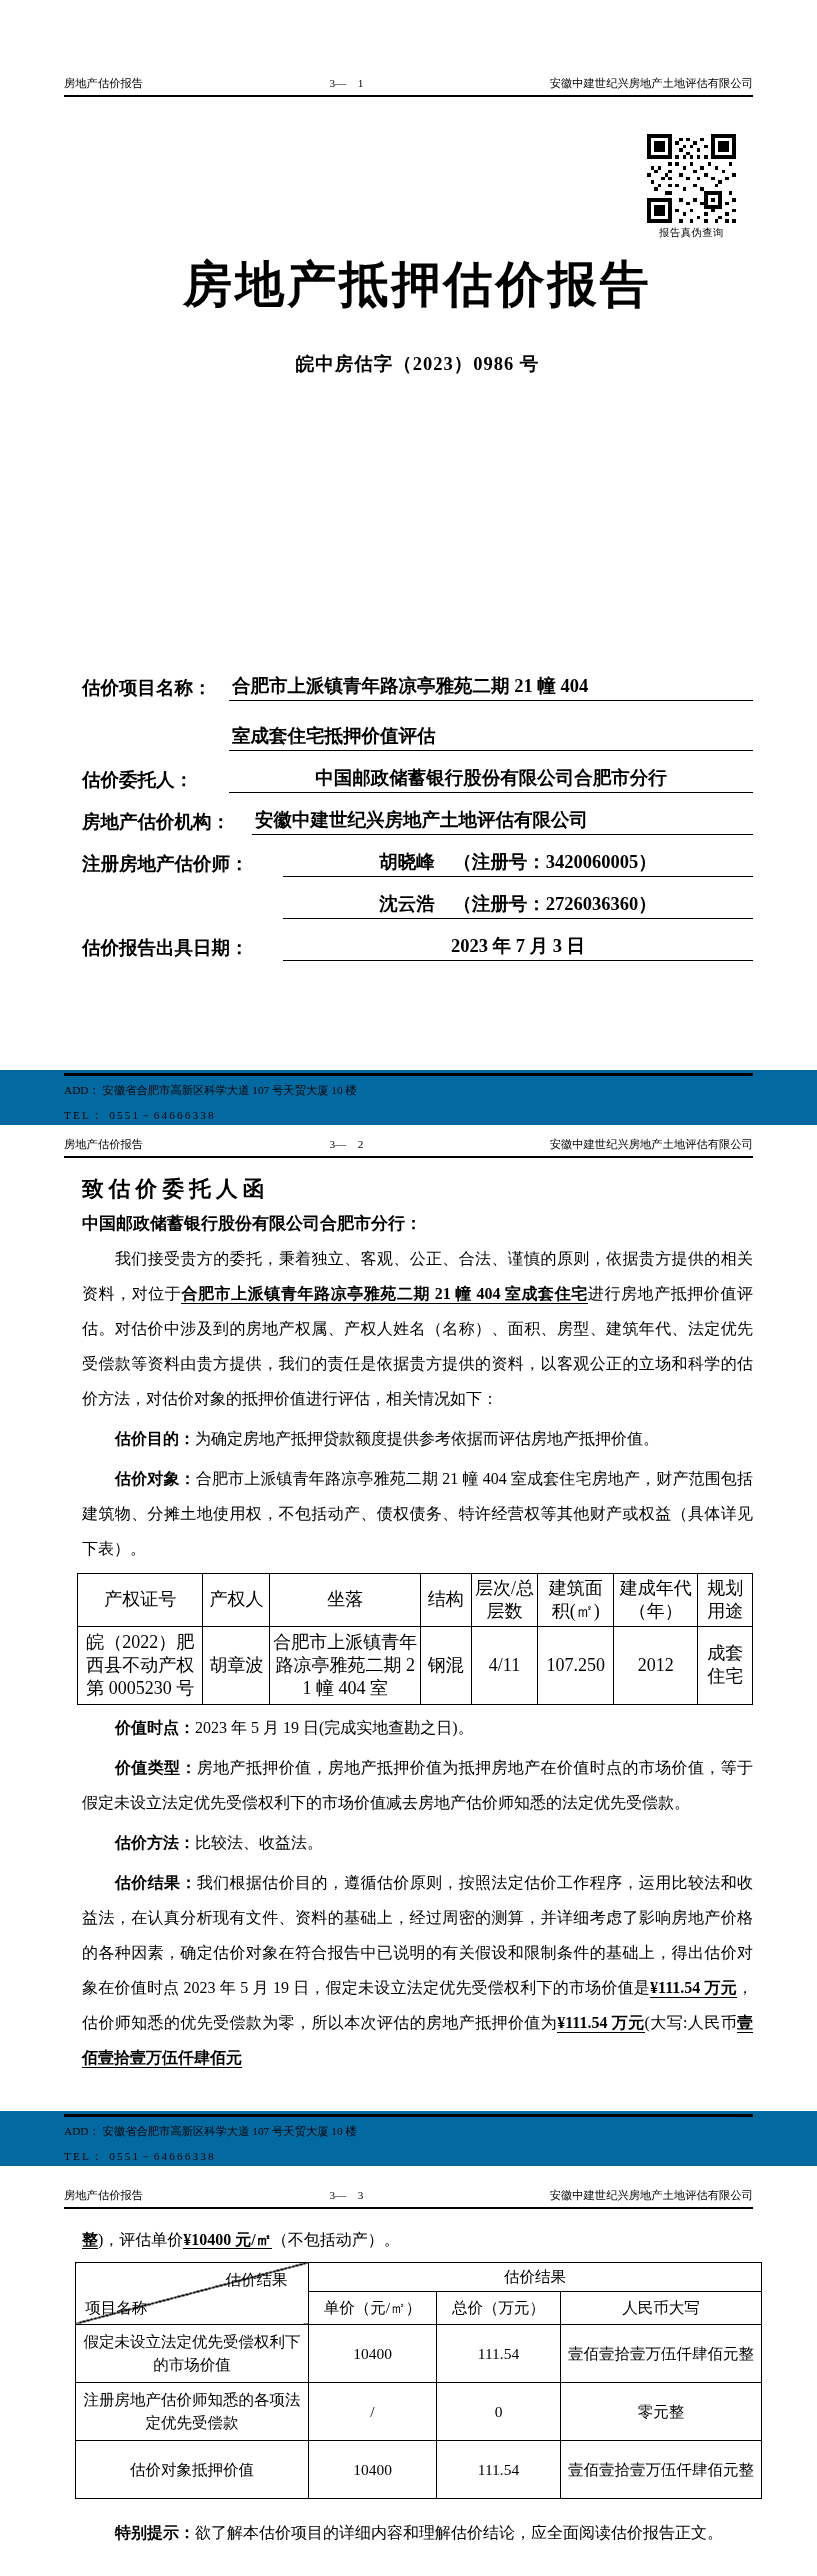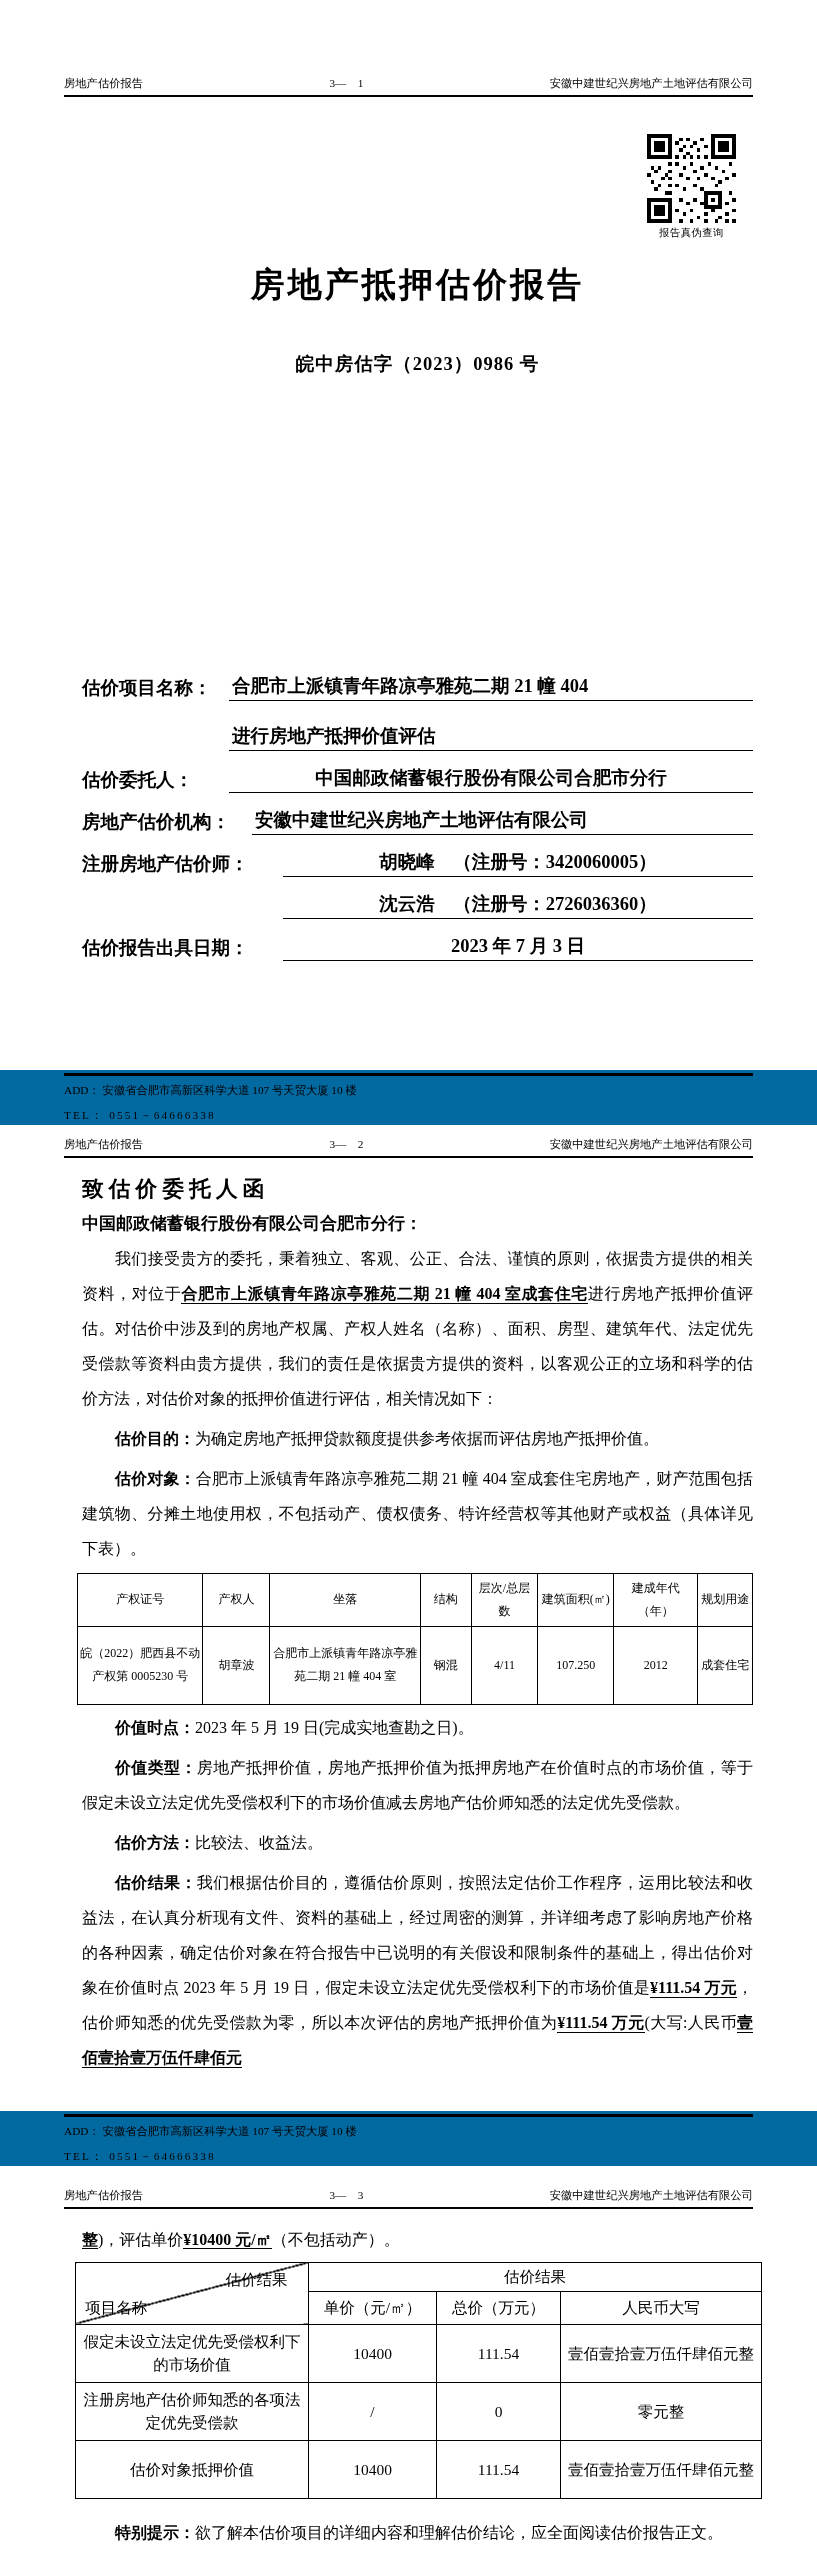--- a/index.html
+++ b/index.html
@@ -14,21 +14,21 @@
           margin:0 65px 0 64px;font-size:11.3px;line-height:15.5px;}
   #p1 .pghead{padding-top:76px}
   #p2 .pghead,#p3 .pghead{padding-top:6.2px}
   .pgnum{white-space:pre}
   .rule{height:2.6px;background:#000;margin:3.1px 65px 0 64px}
 
   .qrblock{position:absolute;top:134px;right:82px;width:89px;text-align:center}
   .qr{width:89px;height:89px;display:block;background:#fff}
   .qrcap{font-size:10.3px;margin-top:3.1px;letter-spacing:0.5px}
 
-  .title{margin:159px 65px 0 82px;text-align:center;font-size:34px;line-height:57px;
+  .title{margin:159px 65px 0 82px;text-align:center;font-size:49px;line-height:57px;
          font-weight:bold;letter-spacing:3.1px}
   .docno{margin:39px 65px 0 82px;text-align:center;font-size:18.5px;line-height:24px;
          font-weight:bold;letter-spacing:1px}
 
   .fields{margin:297px 65px 0 82px}
   .frow{display:flex;align-items:flex-end;margin-bottom:14px}
   .flabel{font-weight:bold;font-size:18.5px;line-height:26px;white-space:pre}
   .fvalue{flex:1;border-bottom:1.5px solid #000;font-weight:bold;font-size:18.5px;
           line-height:26px;padding:0 3.1px 1px}
   .fr1 .flabel,.fr2 .flabel,.fr3 .flabel{min-width:147px}
@@ -45,21 +45,21 @@
 
   .letter-title{margin:16.5px 65px 0 82px;text-align:left;font-size:21.6px;line-height:28px;
                 font-weight:bold;letter-spacing:5.2px}
   .greet{margin:9px 65px 0 82px;font-size:17px;line-height:24px;font-weight:bold}
   .body{margin:5.2px 65px 0 82px;font-size:16px;line-height:35px;text-align:justify}
   .indent{text-indent:33px}
   .b{font-weight:bold}
   .u{border-bottom:1.5px solid #000;padding-bottom:0.5px}
 
   .ptable{border-collapse:collapse;margin:6.2px 0 0 77px;width:676px;table-layout:fixed;
-          font-size:12px;border:1.5px solid #000}
+          font-size:18px;border:1.5px solid #000}
   .ptable th,.ptable td{border:1px solid #000;text-align:center;vertical-align:middle;
           padding:2.1px 2.1px;font-weight:normal;line-height:23px;word-break:break-all}
   .ptable thead tr{height:53px}
   .ptable tbody tr{height:78px}
 
   .rtable{border-collapse:collapse;margin:5.2px 0 0 75px;width:685px;table-layout:fixed;
           font-size:15.5px;border:1.5px solid #000}
   .rtable td{border:1px solid #000;text-align:center;vertical-align:middle;
           line-height:23px;padding:2.1px 4.1px;word-break:break-all}
   .rt-h1{height:29px}
@@ -112,21 +112,21 @@
     <h1 class="title">房地产抵押估价报告</h1>
     <div class="docno">皖中房估字（2023）0986 号</div>
 
     <div class="fields">
       <div class="frow fr1">
         <span class="flabel">估价项目名称：</span>
         <span class="fvalue">合肥市上派镇青年路凉亭雅苑二期 21 幢 404</span>
       </div>
       <div class="frow fr2">
         <span class="flabel"></span>
-        <span class="fvalue">进行房地产抵押价值评估</span>
+        <span class="fvalue">室成套住宅抵押价值评估</span>
       </div>
       <div class="frow fr3">
         <span class="flabel">估价委托人：</span>
         <span class="fvalue vcenter">中国邮政储蓄银行股份有限公司合肥市分行</span>
       </div>
       <div class="frow fr4">
         <span class="flabel">房地产估价机构：</span>
         <span class="fvalue">安徽中建世纪兴房地产土地评估有限公司</span>
       </div>
       <div class="frow fr5">

